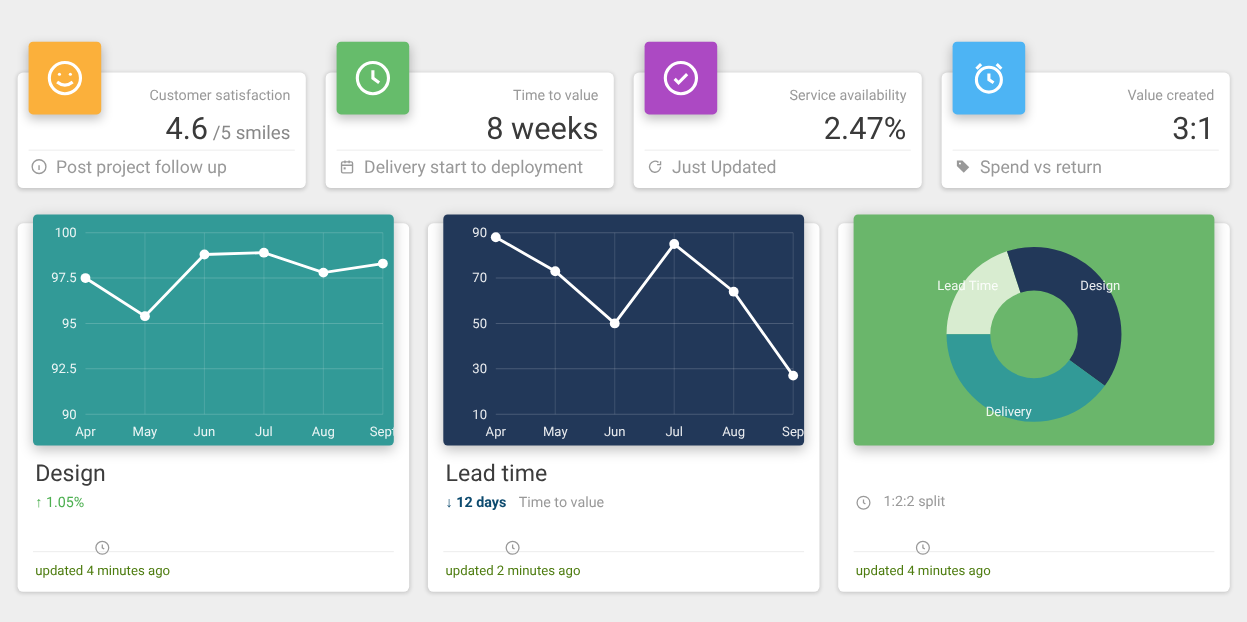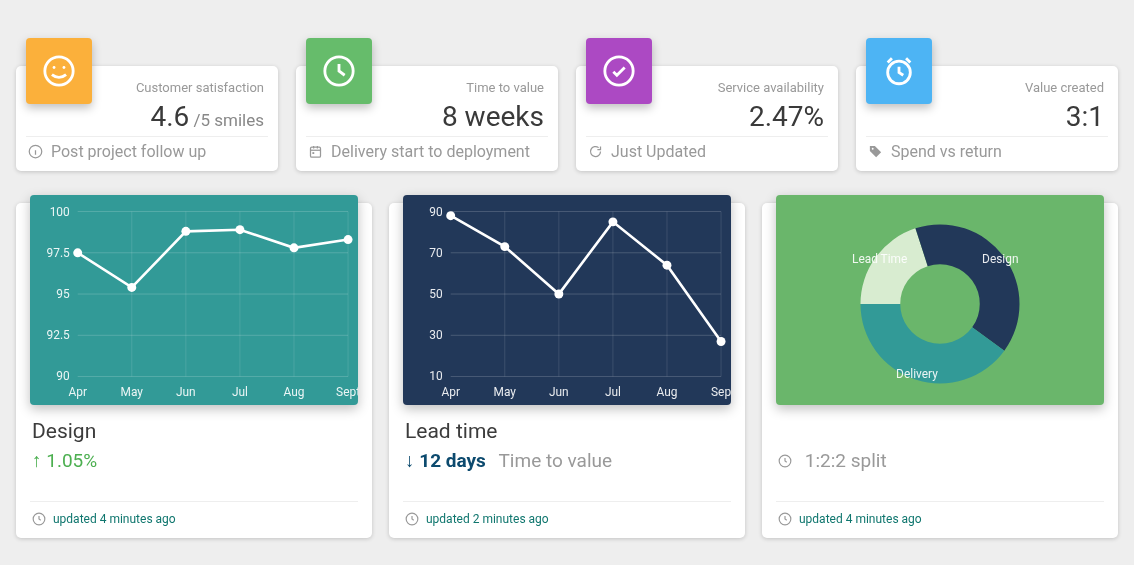--- a/index.html
+++ b/index.html
@@ -17,25 +17,25 @@
  .stat hr{position:absolute;left:10px;right:10px;top:70px;border:none;border-top:1px solid #eee;margin:0;}
  .stat .foot{position:absolute;left:12px;bottom:10px;font-size:16px;color:#999;display:flex;align-items:center;gap:8px;}
  .stat .foot svg{width:15px;height:15px;stroke:#999;fill:none;stroke-width:2;}
  
  .charts{padding:32px 16px 0 16px;}
  .big{width:356px;height:335px;position:relative;box-sizing:border-box;}
  .plot{position:absolute;left:14px;right:14px;top:-8px;height:210px;border-radius:4px;box-shadow:0 4px 12px rgba(0,0,0,.25);overflow:hidden;}
  .plot svg{width:100%;height:100%;display:block;}
  .plot text{fill:rgba(255,255,255,.9);font-size:12px;font-family:inherit;}
  .big .title{position:absolute;left:16px;top:216px;font-size:21px;color:#3c3c3c;}
- .big .sub{position:absolute;left:16px;top:246px;font-size:19px;color:#999;display:flex;align-items:center;gap:4px;}
+ .big .sub{position:absolute;left:16px;top:246px;font-size:13px;color:#999;display:flex;align-items:center;gap:4px;}
  .big .sub .up{color:#4caf50;}
  .big .sub .down{color:#0c4a6e;font-weight:bold;}
  .big hr{position:absolute;left:14px;right:14px;bottom:36px;border:none;border-top:1px solid #eee;margin:0;}
- .big .foot{position:absolute;left:16px;bottom:12px;font-size:12px;color:#0f766e;display:flex;align-items:center;gap:7px;}
+ .big .foot{position:absolute;left:16px;bottom:12px;font-size:12px;color:#4d7c0f;display:flex;align-items:center;gap:7px;flex-direction:column;}
  .big .foot svg{width:14px;height:14px;stroke:#999;fill:none;stroke-width:2;}
 </style>
 </head>
 <body>
 
 <div class="page">
  <div class="row stats" id="stats">
       <div class="card stat">
         <div class="ico" style="background:#fbb03b">
           <svg viewBox="0 0 24 24">

